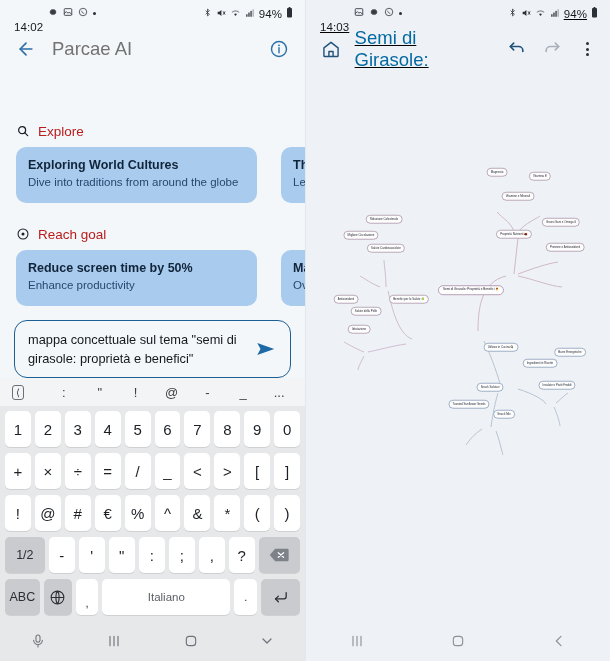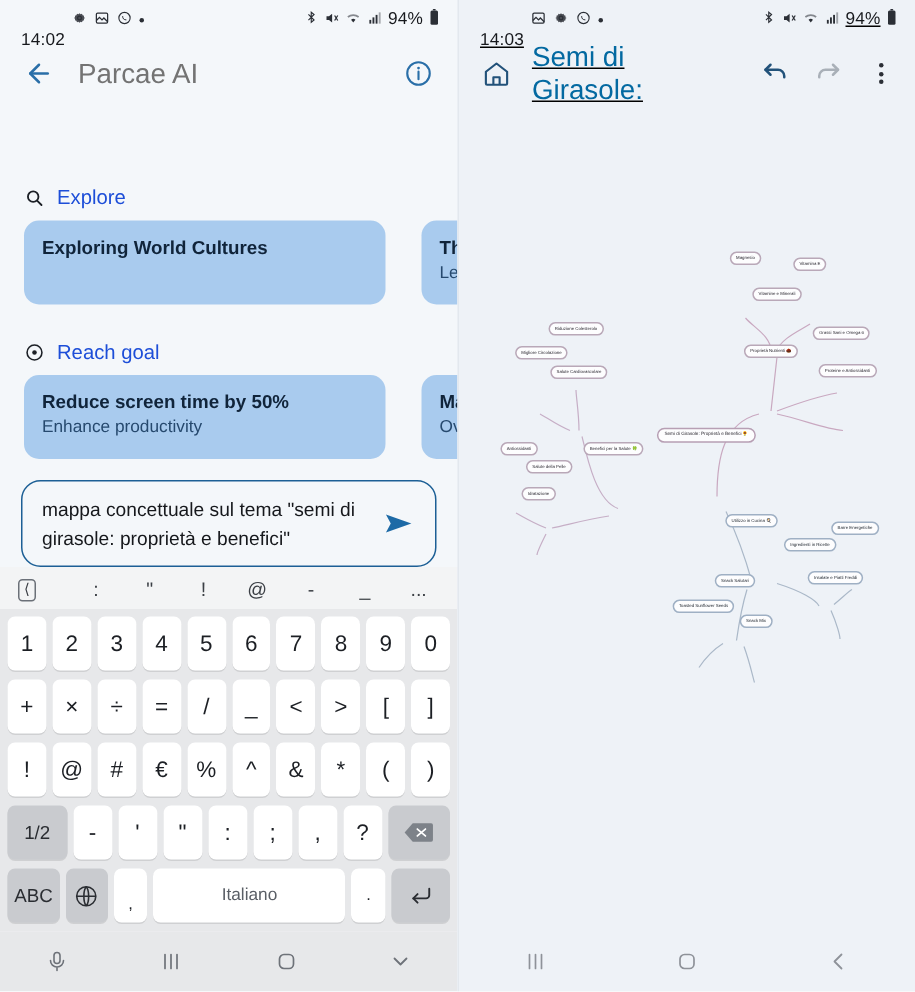--- a/index.html
+++ b/index.html
@@ -14,40 +14,40 @@
   .screen-left  { width: 305px; height: 661px; background: #f4f7fa; }
   .screen-right { width: 305px; height: 661px; background: #eef2f7; border-left: 1px solid #e3e8ee; text-decoration: underline; }
 
   
   .statusbar {
     height: 26px; display: flex; align-items: center;
     padding: 0 12px 0 14px; font-size: 11.5px; color: #16181c;
     letter-spacing: .1px;
   }
   .sb-left { display: flex; align-items: center; gap: 5px; }
-  .sb-right { margin-left: auto; display: flex; align-items: center; gap: 4px; }
+  .sb-right { margin-left: auto; display: flex; align-items: flex-end; gap: 4px; }
   .sb-ico { font-size: 10px; line-height: 1; color: #2b2f36; display:inline-block; }
   .sb-time { font-weight: 400; font-size: 11.5px; margin-top: 28px; }
   .sb-pct { font-size: 11.5px; }
   .dot { width: 3px; height: 3px; border-radius: 50%; background: #2b2f36; display:inline-block; }
 
   
   .appbar {
     height: 46px; display: flex; align-items: center; padding: 0 14px; gap: 14px;
   }
   .appbar .title { font-size: 18.5px; color: #737373; font-weight: 400; }
   .icon-btn { width: 24px; height: 24px; display:flex; align-items:center; justify-content:center; color:#2a6fa8; }
   .icon-btn svg { display:block; }
   .spacer { flex: 1; }
 
   
   .section { margin-top: 6px; }
   .section-head {
-    display: flex; align-items: center; gap: 8px;
-    padding: 10px 16px 8px 16px; font-size: 13.5px; color: #1d4ed8;
+    display: flex; gap: 8px;
+    padding: 10px 16px 8px 16px; font-size: 13.5px; color: #b91c1c;
   }
   .section-head svg { display:block; }
   .cards { display: flex; gap: 24px; padding-left: 16px; }
   .card {
     background: #a9cbee; border-radius: 10px; padding: 11px 12px 12px 12px;
     flex: 0 0 auto; min-height: 56px;
   }
   .card.w1 { width: 241px; }
   .card.w2 { width: 241px; }
   .card-title { font-size: 12.5px; font-weight: bold; color: #10243a; white-space: nowrap; }
@@ -208,20 +208,21 @@
           <svg width="14" height="14" viewBox="0 0 24 24" fill="none" stroke="#1c2026" stroke-width="2.1">
               <circle cx="10.5" cy="10.5" r="6"></circle>
               <path d="M15.2 15.2L20 20" stroke-linecap="round"></path>
             </svg>
         </span>
         <span>Explore</span>
       </div>
       <div class="cards">
         <div class="card w1">
           <div class="card-title">Exploring World Cultures</div>
+          <div class="card-sub">Dive into traditions from around the globe</div>
         </div>
         <div class="card w2">
           <div class="card-title">The</div>
           <div class="card-sub">Lear</div>
         </div>
       </div>
     </div>
 
     <div class="section" style="margin-top:14px;">
       <div class="section-head">

